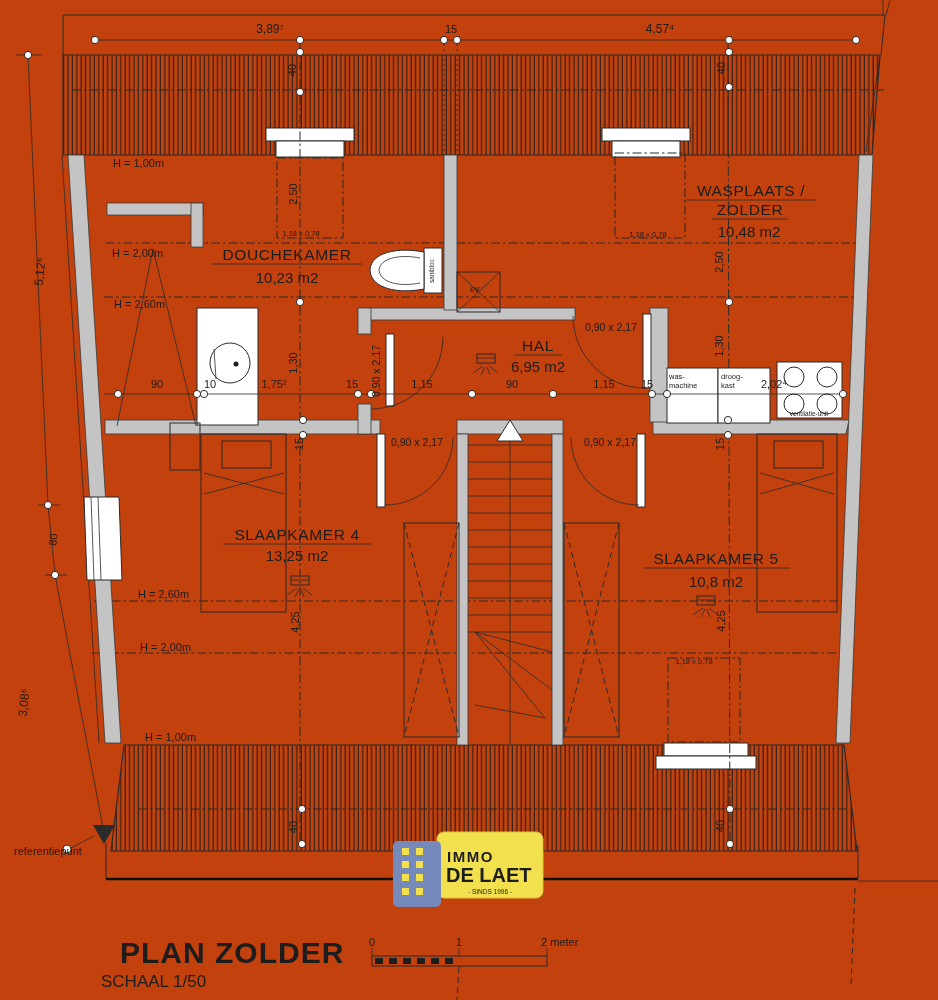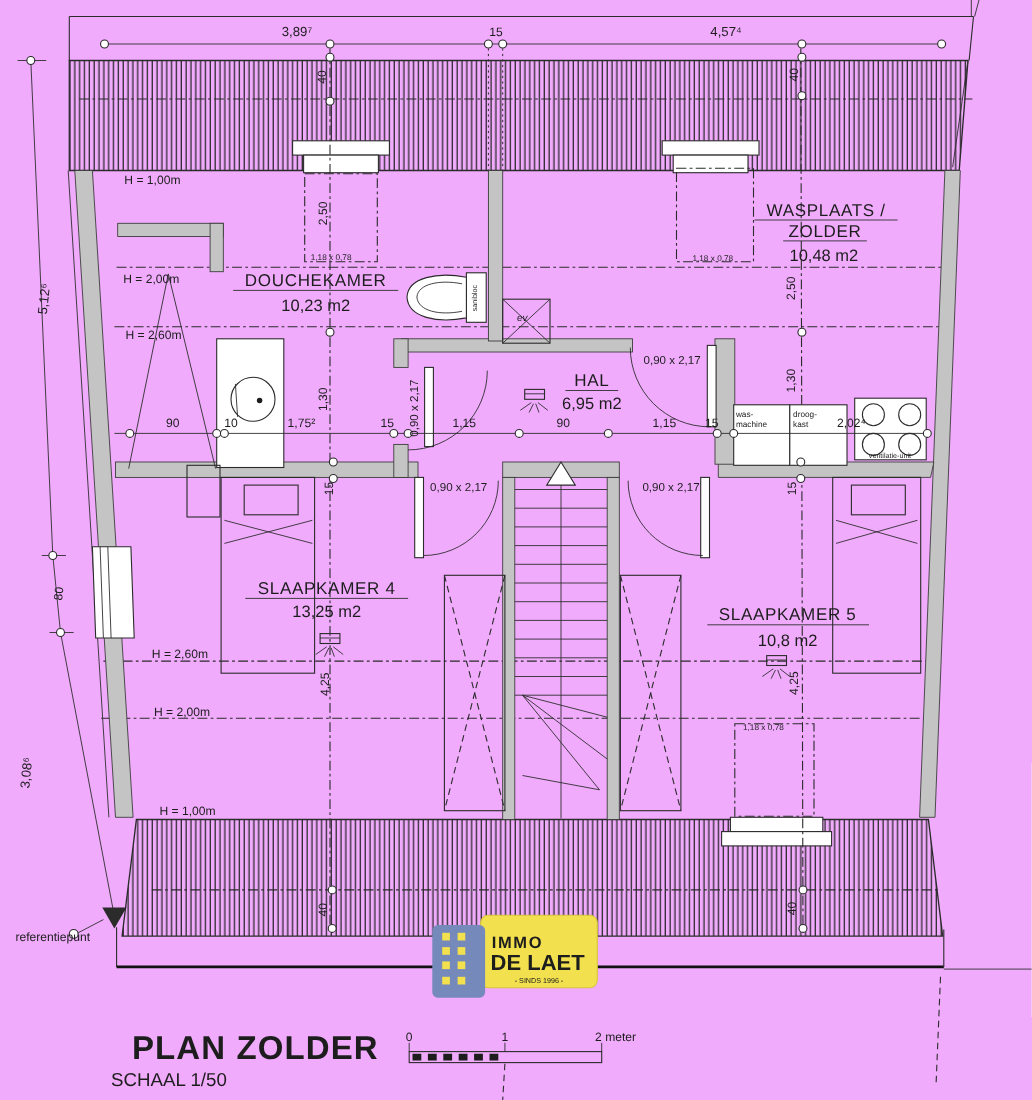--- a/index.html
+++ b/index.html
@@ -1,16 +1,16 @@
 <!DOCTYPE html>
 <html><head>
 <meta charset="utf-8">
 <style>
   html,body { margin:0; padding:0; background:#ffffff; }
-  #stage { position:relative; width:938px; height:1000px; background:#f0abfc; overflow:hidden; }
+  #stage { position:relative; width:938px; height:1000px; background:#c2410c; overflow:hidden; }
   svg { position:absolute; left:0; top:0; }
   text { fill:#1d1d1d; font-family:"Liberation Sans","DejaVu Sans",sans-serif; }
   .ln   { stroke:#2b2b2b; stroke-width:1; fill:none; }
   .thin { stroke:#2b2b2b; stroke-width:0.8; fill:none; }
   .bold { stroke:#111; stroke-width:2.6; fill:none; }
   .dd   { stroke:#2b2b2b; stroke-width:1; fill:none; stroke-dasharray:9 3 2.5 3; }
   .dot  { stroke:#2b2b2b; stroke-width:0.9; fill:none; stroke-dasharray:2 3; }
   .dsh  { stroke:#2b2b2b; stroke-width:1; fill:none; stroke-dasharray:6 4; }
   .wall { fill:#c4c4c4; stroke:#3a3a3a; stroke-width:0.8; }
   .wfix { fill:#ffffff; stroke:#2b2b2b; stroke-width:1; }

